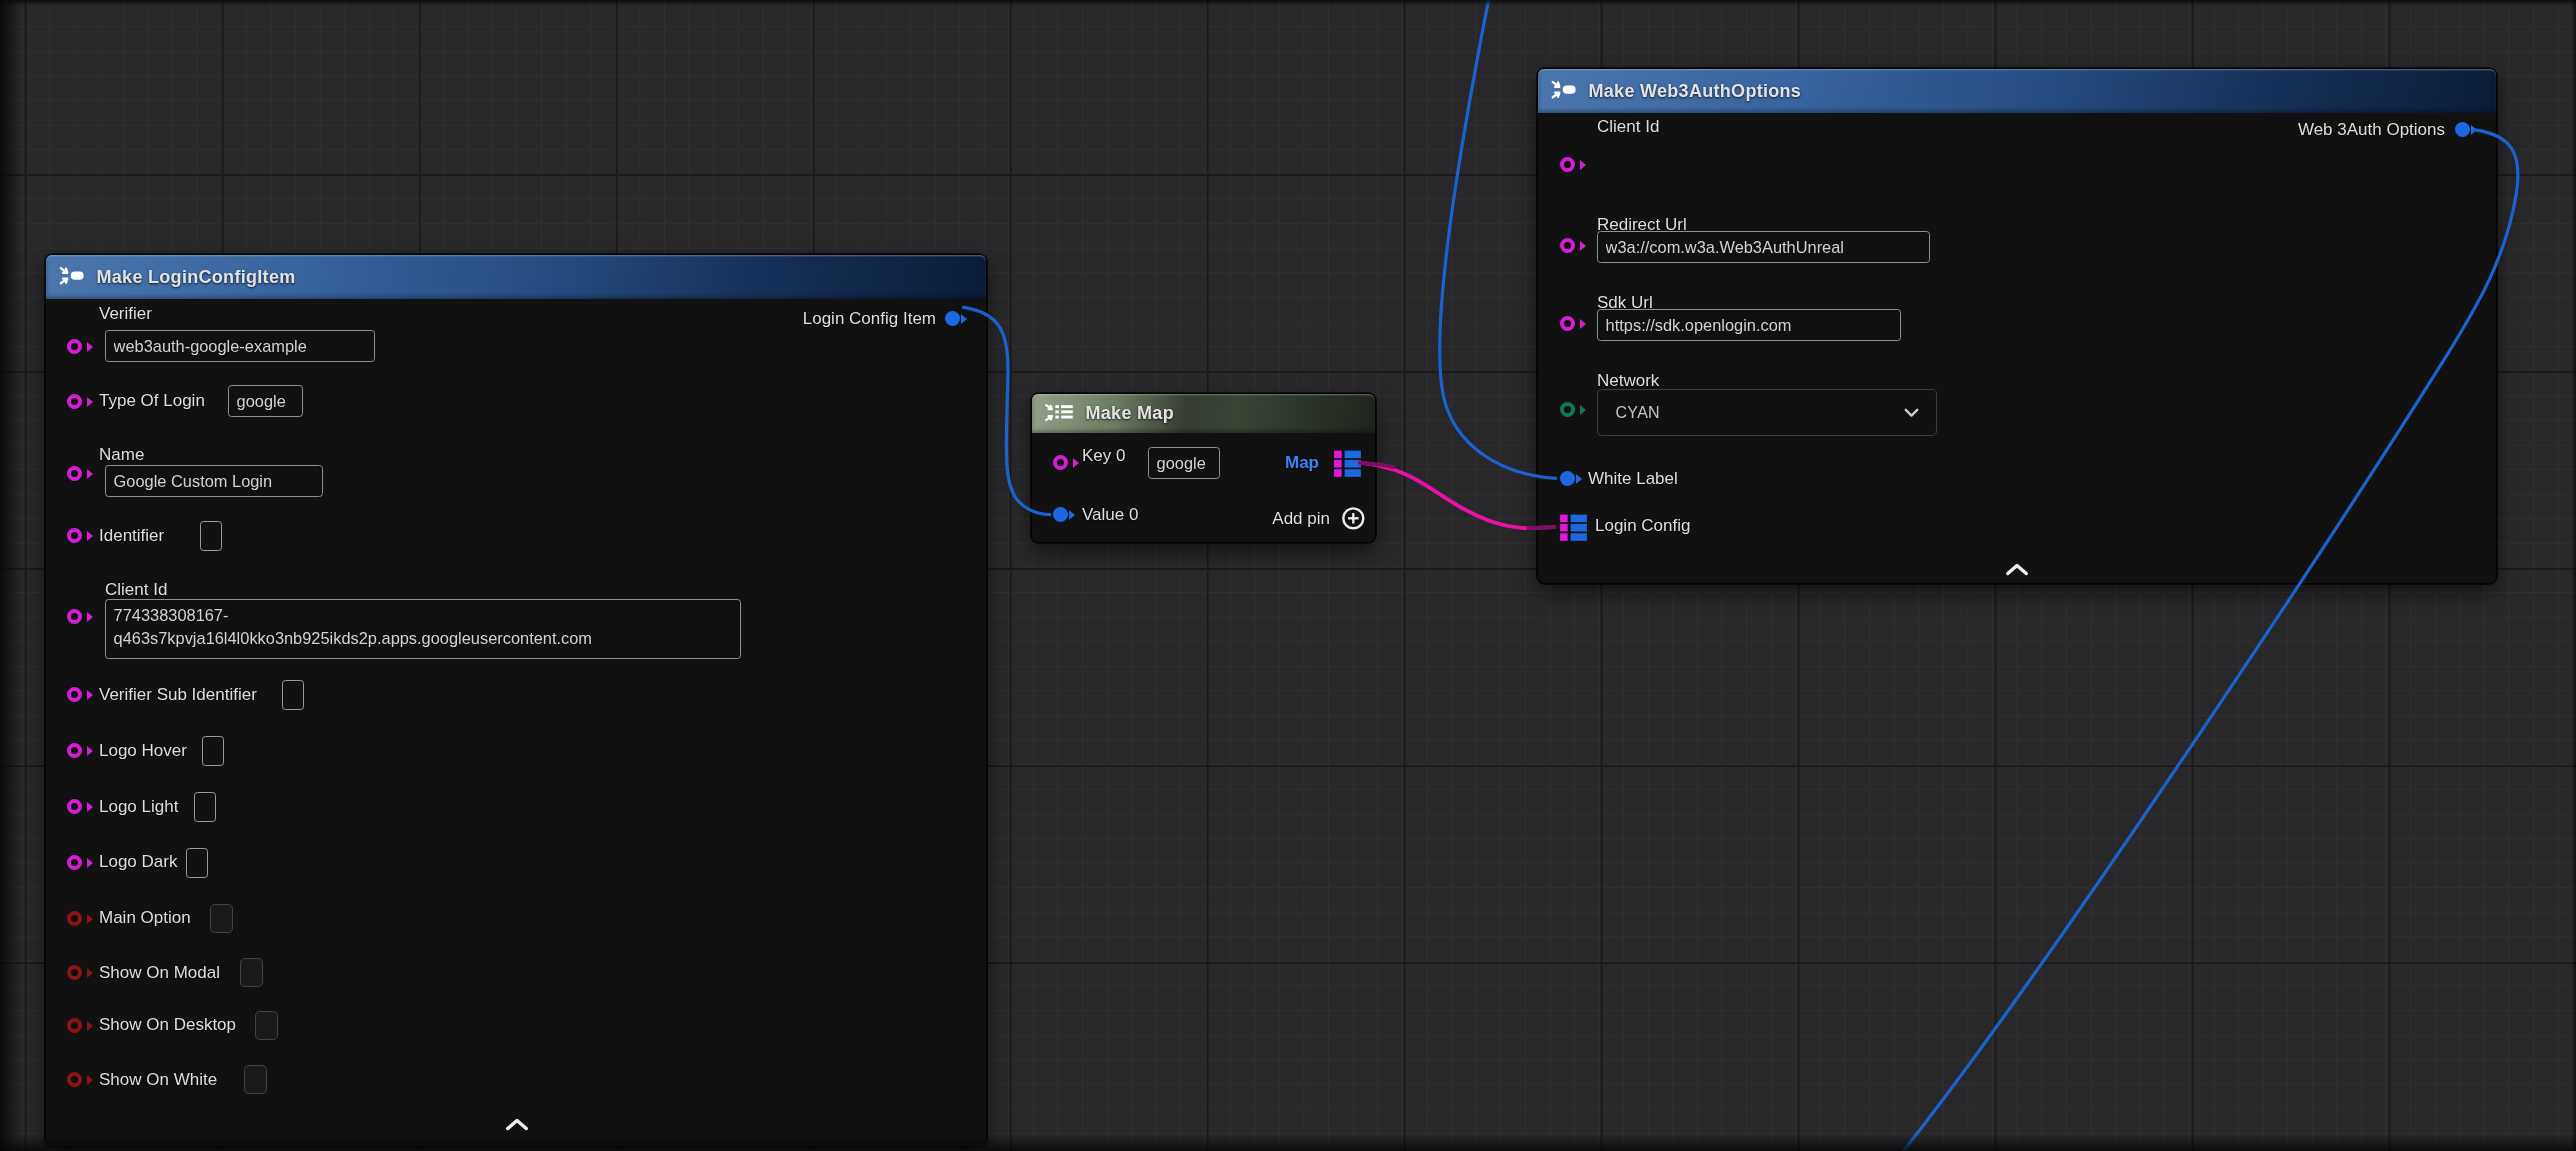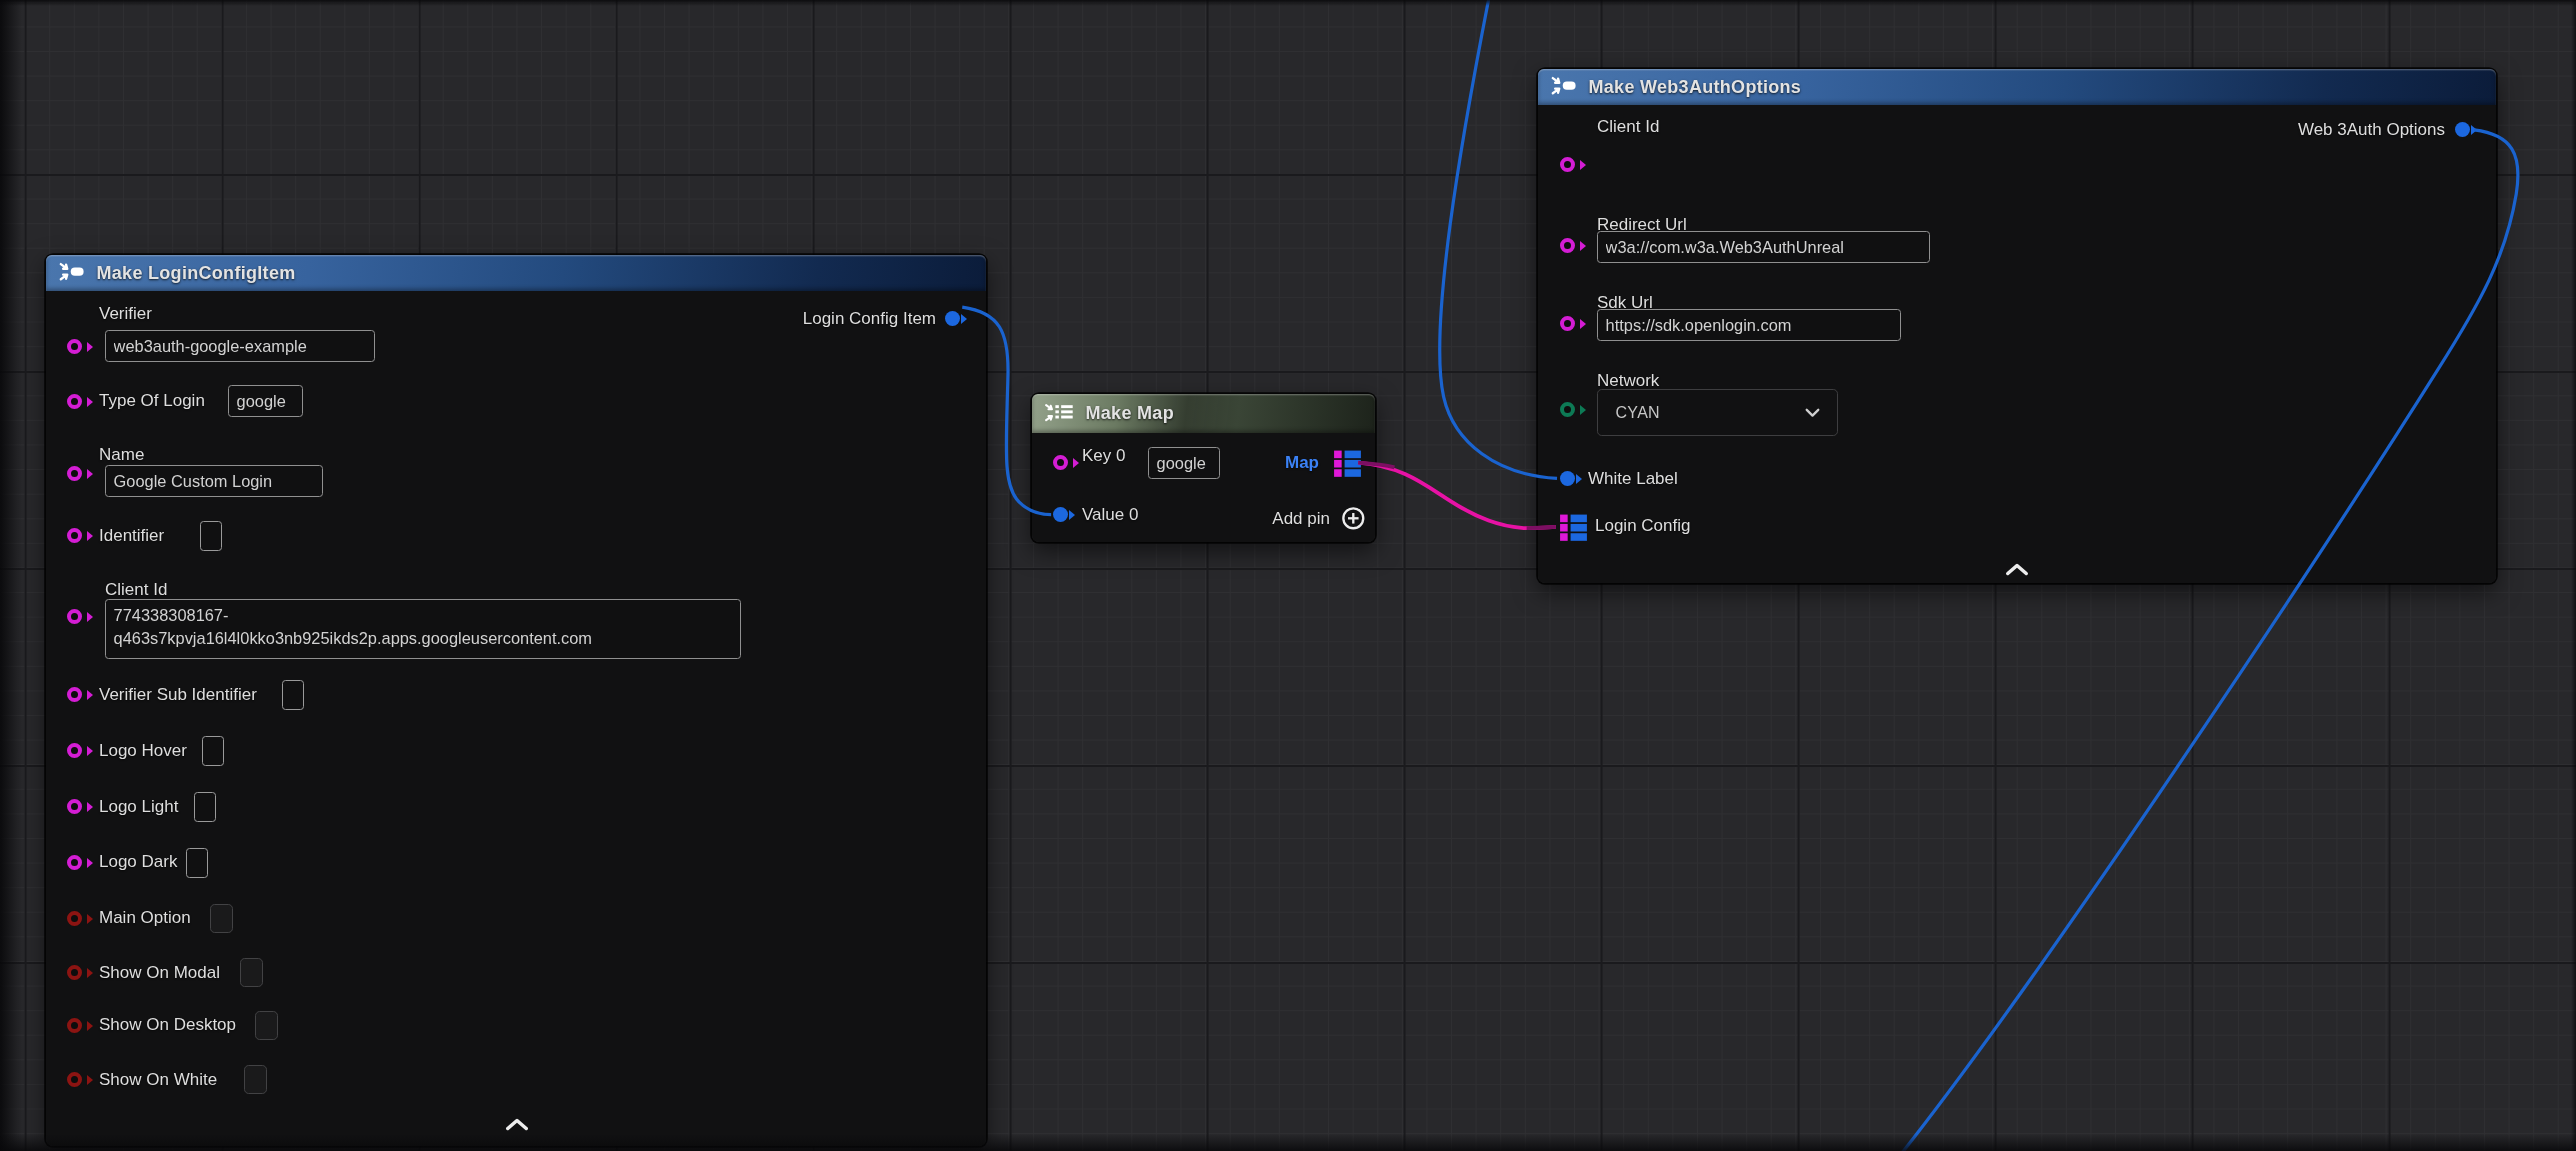--- a/index.html
+++ b/index.html
@@ -20,21 +20,21 @@
   .edge.top{left:0;top:0;right:0;height:5.8px;background:linear-gradient(to bottom,rgba(8,8,10,.85),rgba(8,8,10,0));}
   .edge.bottom{left:0;bottom:0;right:0;height:17.5px;background:linear-gradient(to top,rgba(8,8,10,.85),rgba(8,8,10,0));}
   .edge.right{right:0;top:0;bottom:0;width:4.7px;background:linear-gradient(to left,rgba(8,8,10,.7),rgba(8,8,10,0));}
 
   .node{
     position:absolute;z-index:5;border-radius:7px;
     background:rgba(17,17,18,.965);
     box-shadow:0 0 0 1.8px rgba(0,0,0,.85),0 8.2px 23.4px rgba(0,0,0,.55);
   }
   .node-header{
-    position:absolute;left:0;top:0;right:0;height:36px;
+    position:absolute;left:0;top:0;right:0;height:44px;
     border-radius:5.8px 5.8px 0 0;display:flex;align-items:center;gap:10.5px;padding-left:13px;
     box-shadow:inset 0 1.2px 1.2px rgba(255,255,255,.28), inset 0 -2.3px 4.7px rgba(0,0,0,.35);
   }
   .hdr-blue{background:linear-gradient(97deg,#4a76ad 0%,#37639e 28%,#234a7e 55%,#122a50 82%,#0b1c3a 100%);}
   .hdr-green{background:linear-gradient(97deg,#93a18a 0%,#6b7a62 25%,#49564372 45%,#3a4536 60%,#1d231b 100%);background-color:#39443480;}
   .node-title{font-size:18px;font-weight:bold;color:#e3e3e3;text-shadow:0 1.2px 2.3px rgba(0,0,0,.8);letter-spacing:0.3px;white-space:nowrap;}
 
   .pin-label{position:absolute;font-size:17px;color:#dedede;line-height:20px;white-space:nowrap;text-shadow:0 1.2px 1.8px rgba(0,0,0,.6);}
   .pin{position:absolute;width:15px;height:15px;border-radius:50%;box-sizing:border-box;}
   .pin::after{content:"";position:absolute;left:16px;top:50%;transform:translateY(-50%);
@@ -221,21 +221,21 @@
     <div class="pin-label" style="left:59px;top:146px;">Redirect Url</div>
     <span class="pin hollow p-str" style="left:21.6px;top:169px;"></span>
     <input class="txtbox" style="left: 59px; top: 162px; width: 333px; height: 32px;" value="w3a://com.w3a.Web3AuthUnreal">
 
     <div class="pin-label" style="left:59px;top:224px;">Sdk Url</div>
     <span class="pin hollow p-str" style="left:21.6px;top:247px;"></span>
     <input class="txtbox" style="left: 59px; top: 240px; width: 304px; height: 32px;" value="https://sdk.openlogin.com">
 
     <div class="pin-label" style="left:59px;top:302px;">Network</div>
     <span class="pin hollow p-enum" style="left:21.6px;top:333px;"></span>
-    <div class="dropdown" style="left:59px;top:320px;width:241px;height:47px;">
+    <div class="dropdown" style="left:59px;top:320px;width:340px;height:47px;">
       <span>CYAN</span>
       <span>
         <svg width="15" height="9.4" viewBox="0 0 26 16">
             <polyline points="3,3 13,13 23,3" stroke="#cfcfcf" stroke-width="4" fill="none" stroke-linecap="round" stroke-linejoin="round"></polyline>
           </svg>
       </span>
     </div>
 
     <span class="pin filled" style="left:21.6px;top:402px;"></span>
     <div class="pin-label" style="left:50px;top:400px;">White Label</div>

